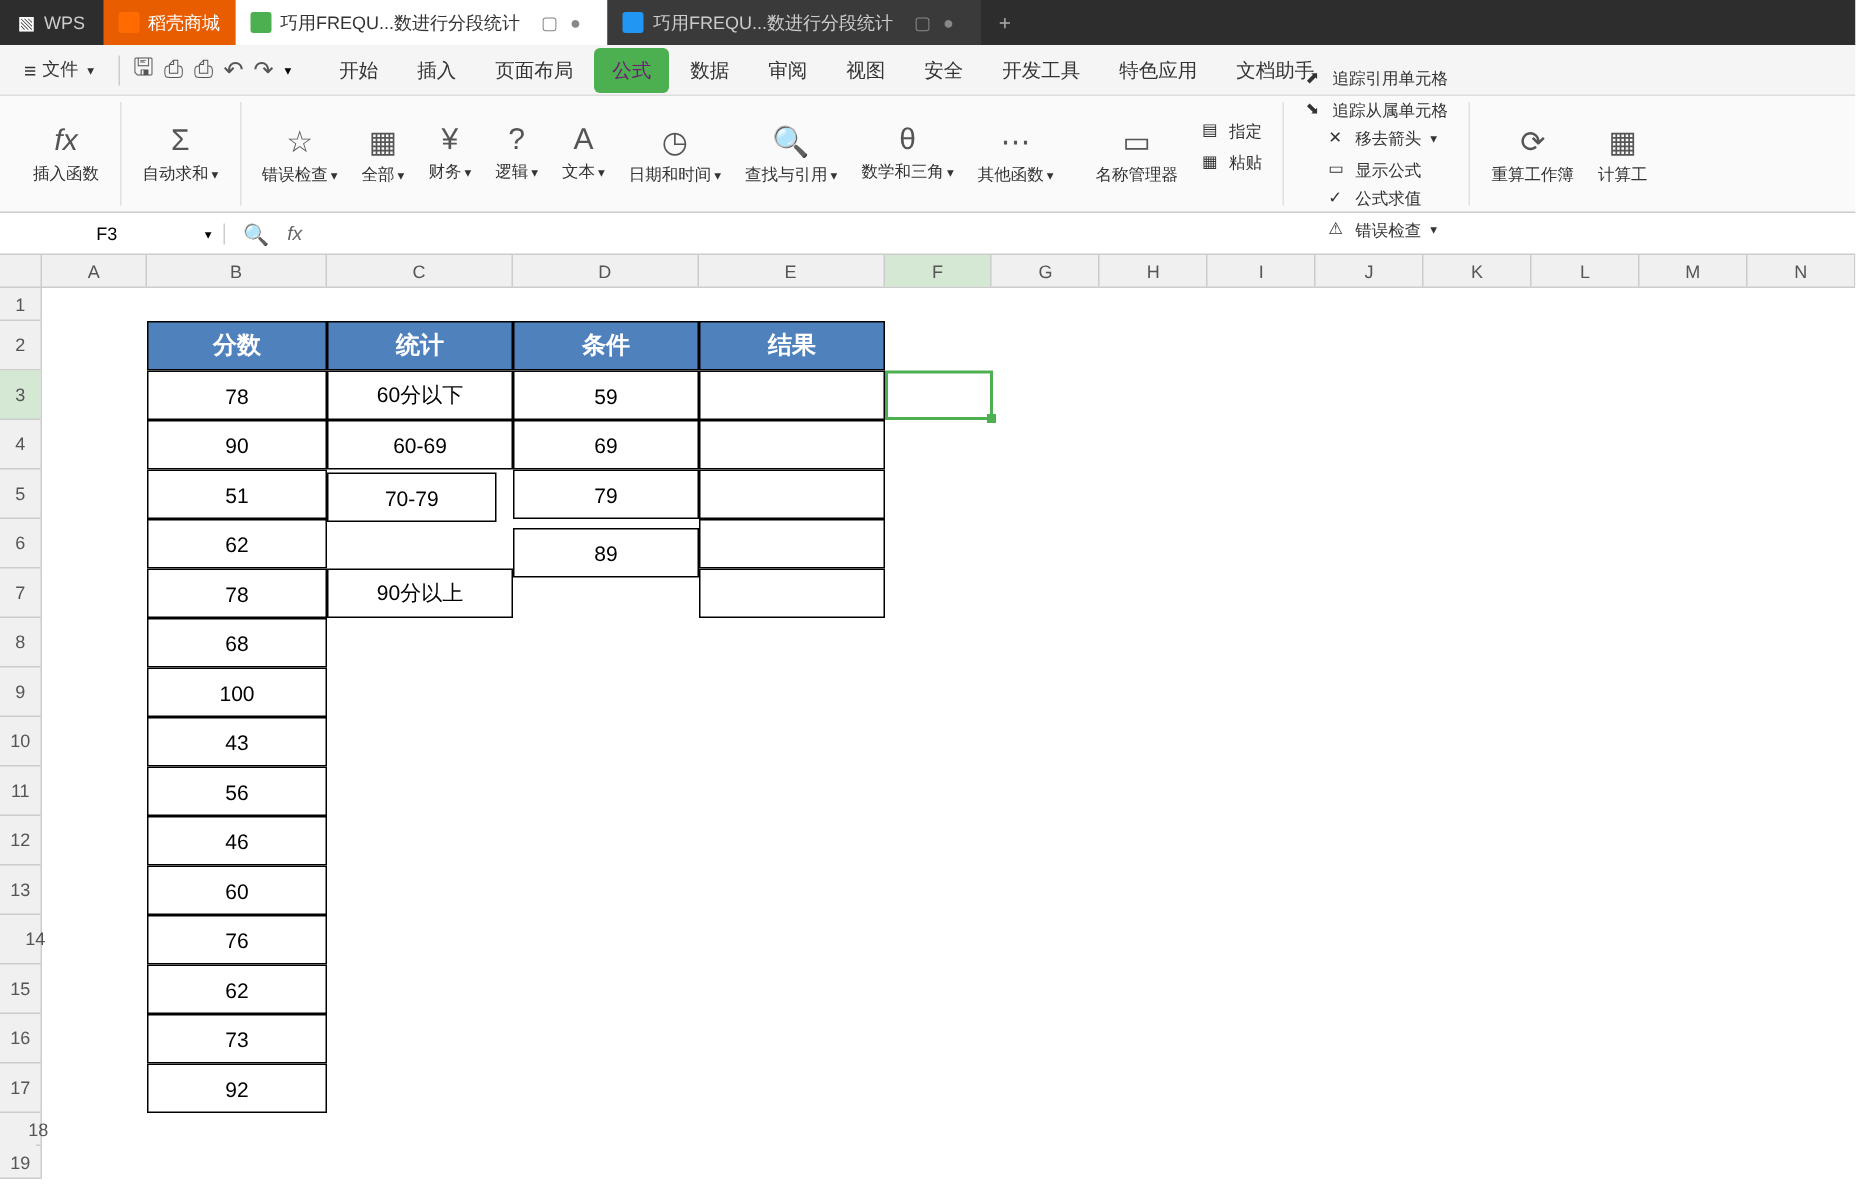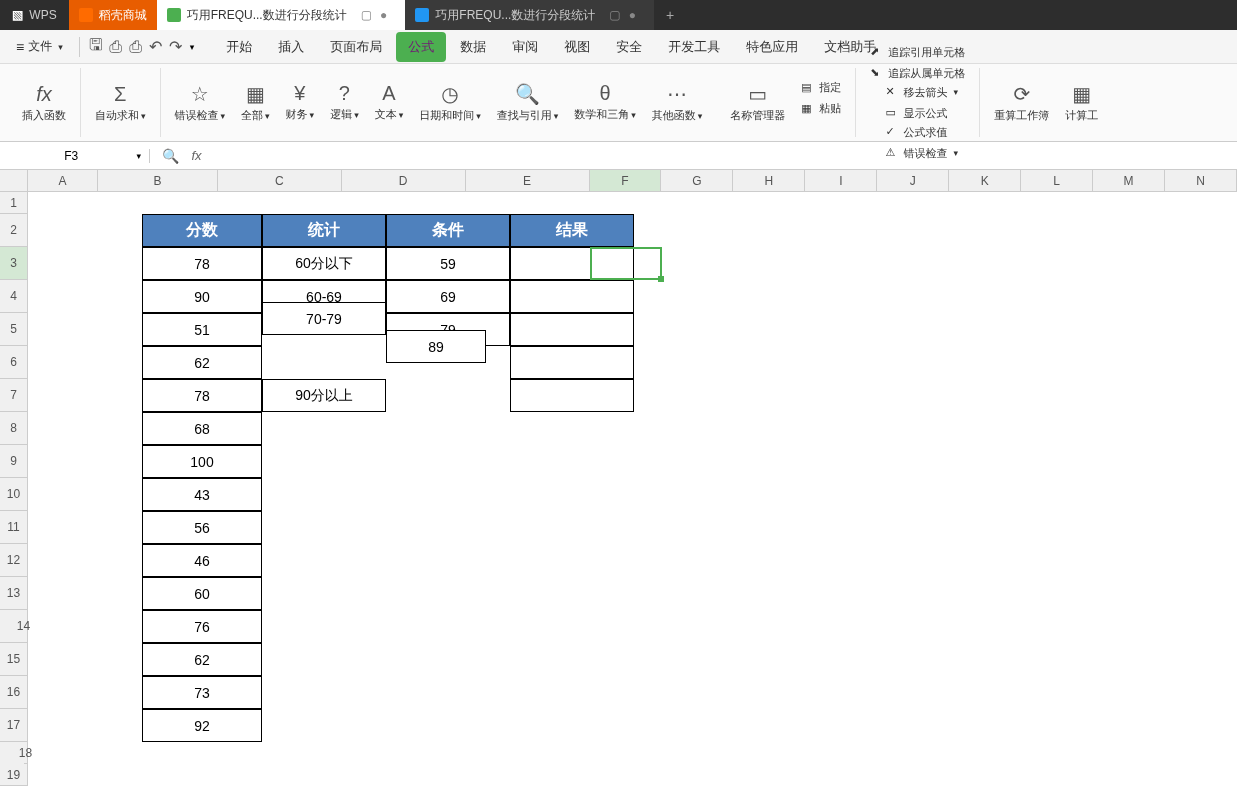--- a/index.html
+++ b/index.html
@@ -51,21 +51,21 @@
 
 .grid-area { position: relative; height: calc(789px - 30px - 34px - 78px - 28px); overflow: hidden; background: #fff; }
 .corner { position: absolute; top: 0; left: 0; width: 28px; height: 22px; background: #f0f0f0; border-right: 1px solid #ccc; border-bottom: 1px solid #ccc; }
 .col-headers { position: absolute; top: 0; left: 28px; right: 0; height: 22px; display: flex; background: #f0f0f0; border-bottom: 1px solid #ccc; }
 .col-h { border-right: 1px solid #ccc; display: flex; align-items: center; justify-content: center; font-size: 12px; color: #555; }
 .col-h.sel { background: #d4e8d4; }
 .row-headers { position: absolute; top: 22px; left: 0; width: 28px; background: #f0f0f0; border-right: 1px solid #ccc; }
 .row-h { border-bottom: 1px solid #ccc; display: flex; align-items: center; justify-content: center; font-size: 12px; color: #555; }
 .row-h.sel { background: #d4e8d4; }
 .cells { position: absolute; top: 22px; left: 28px; right: 0; bottom: 0; }
-.dt-cell { border: 1px solid #000; display: flex; align-items: center; justify-content: center; font-size: 14px; background: #fff; position: absolute; margin-left: 44px; }
+.dt-cell { border: 1px solid #000; display: flex; align-items: center; justify-content: center; font-size: 14px; background: #fff; position: absolute; }
 .dt-cell.header { background: #4f81bd; color: #fff; font-weight: bold; font-size: 16px; }
 
 
 .active-cell { position: absolute; border: 2px solid #4caf50; pointer-events: none; }
 .active-cell::after { content: ''; position: absolute; right: -4px; bottom: -4px; width: 6px; height: 6px; background: #4caf50; }
 
 .dd { font-size: 9px; margin-left: 2px; }
 </style>
 </head>
 <body>
@@ -310,26 +310,26 @@
       <div class="dt-cell" style="left: 70px; top: 286px; width: 120px; height: 33px;">43</div>
       <div class="dt-cell" style="left: 70px; top: 319px; width: 120px; height: 33px;">56</div>
       <div class="dt-cell" style="left: 70px; top: 352px; width: 120px; height: 33px;">46</div>
       <div class="dt-cell" style="left: 70px; top: 385px; width: 120px; height: 33px;">60</div>
       <div class="dt-cell" style="left: 70px; top: 418px; width: 120px; height: 33px;">76</div>
       <div class="dt-cell" style="left: 70px; top: 451px; width: 120px; height: 33px;">62</div>
       <div class="dt-cell" style="left: 70px; top: 484px; width: 120px; height: 33px;">73</div>
       <div class="dt-cell" style="left: 70px; top: 517px; width: 120px; height: 33px;">92</div>
       <div class="dt-cell" style="left: 190px; top: 55px; width: 124px; height: 33px;">60分以下</div>
       <div class="dt-cell" style="left: 190px; top: 88px; width: 124px; height: 33px;">60-69</div>
-      <div class="dt-cell" style="left: 190px; top: 110px; width: 124px; height: 33px;">70-79</div>
+      <div class="dt-cell" style="left: 190px; top: 123px; width: 113px; height: 33px;">70-79</div>
       <div class="dt-cell" style="left: 190px; top: 187px; width: 124px; height: 33px;">90分以上</div>
       <div class="dt-cell" style="left: 314px; top: 55px; width: 124px; height: 33px;">59</div>
       <div class="dt-cell" style="left: 314px; top: 88px; width: 124px; height: 33px;">69</div>
       <div class="dt-cell" style="left: 314px; top: 121px; width: 124px; height: 33px;">79</div>
-      <div class="dt-cell" style="left: 314px; top: 138px; width: 100px; height: 33px;">89</div>
+      <div class="dt-cell" style="left: 314px; top: 160px; width: 124px; height: 33px;">89</div>
       <div class="dt-cell" style="left: 438px; top: 55px; width: 124px; height: 33px;"></div>
       <div class="dt-cell" style="left: 438px; top: 88px; width: 124px; height: 33px;"></div>
       <div class="dt-cell" style="left: 438px; top: 121px; width: 124px; height: 33px;"></div>
       <div class="dt-cell" style="left: 438px; top: 154px; width: 124px; height: 33px;"></div>
       <div class="dt-cell" style="left: 438px; top: 187px; width: 124px; height: 33px;"></div>
     </div>
   <div class="active-cell" id="active-cell" style="left: 590px; top: 77px; width: 72px; height: 33px;"></div>
 </div>
 
 </body></html>

